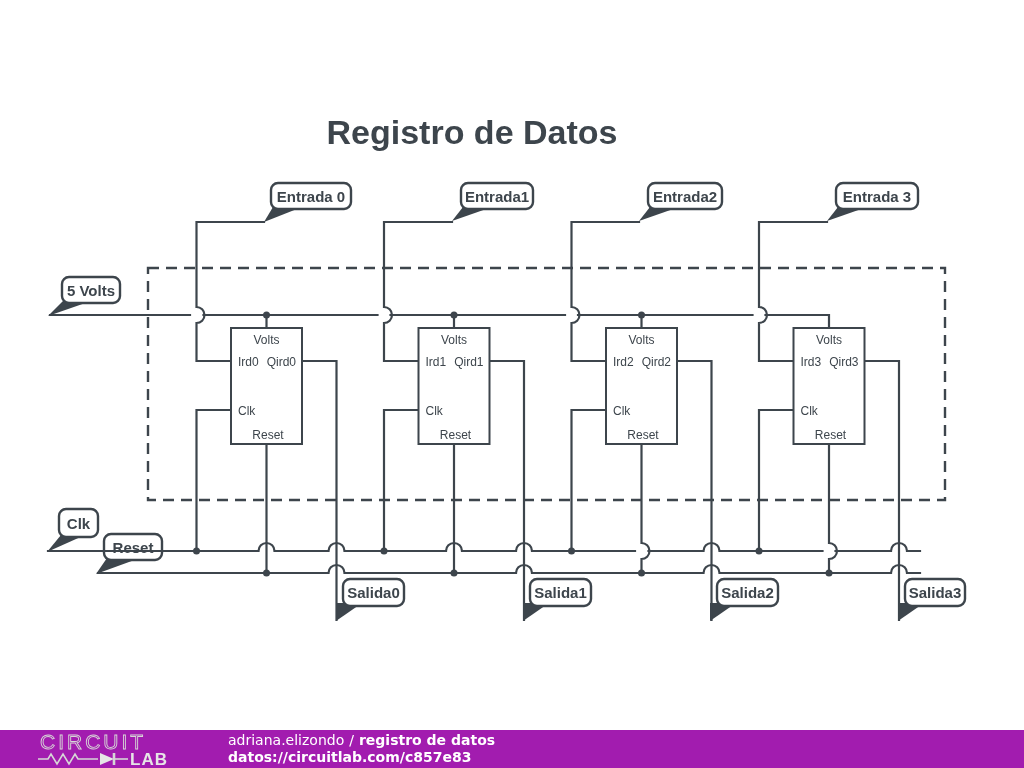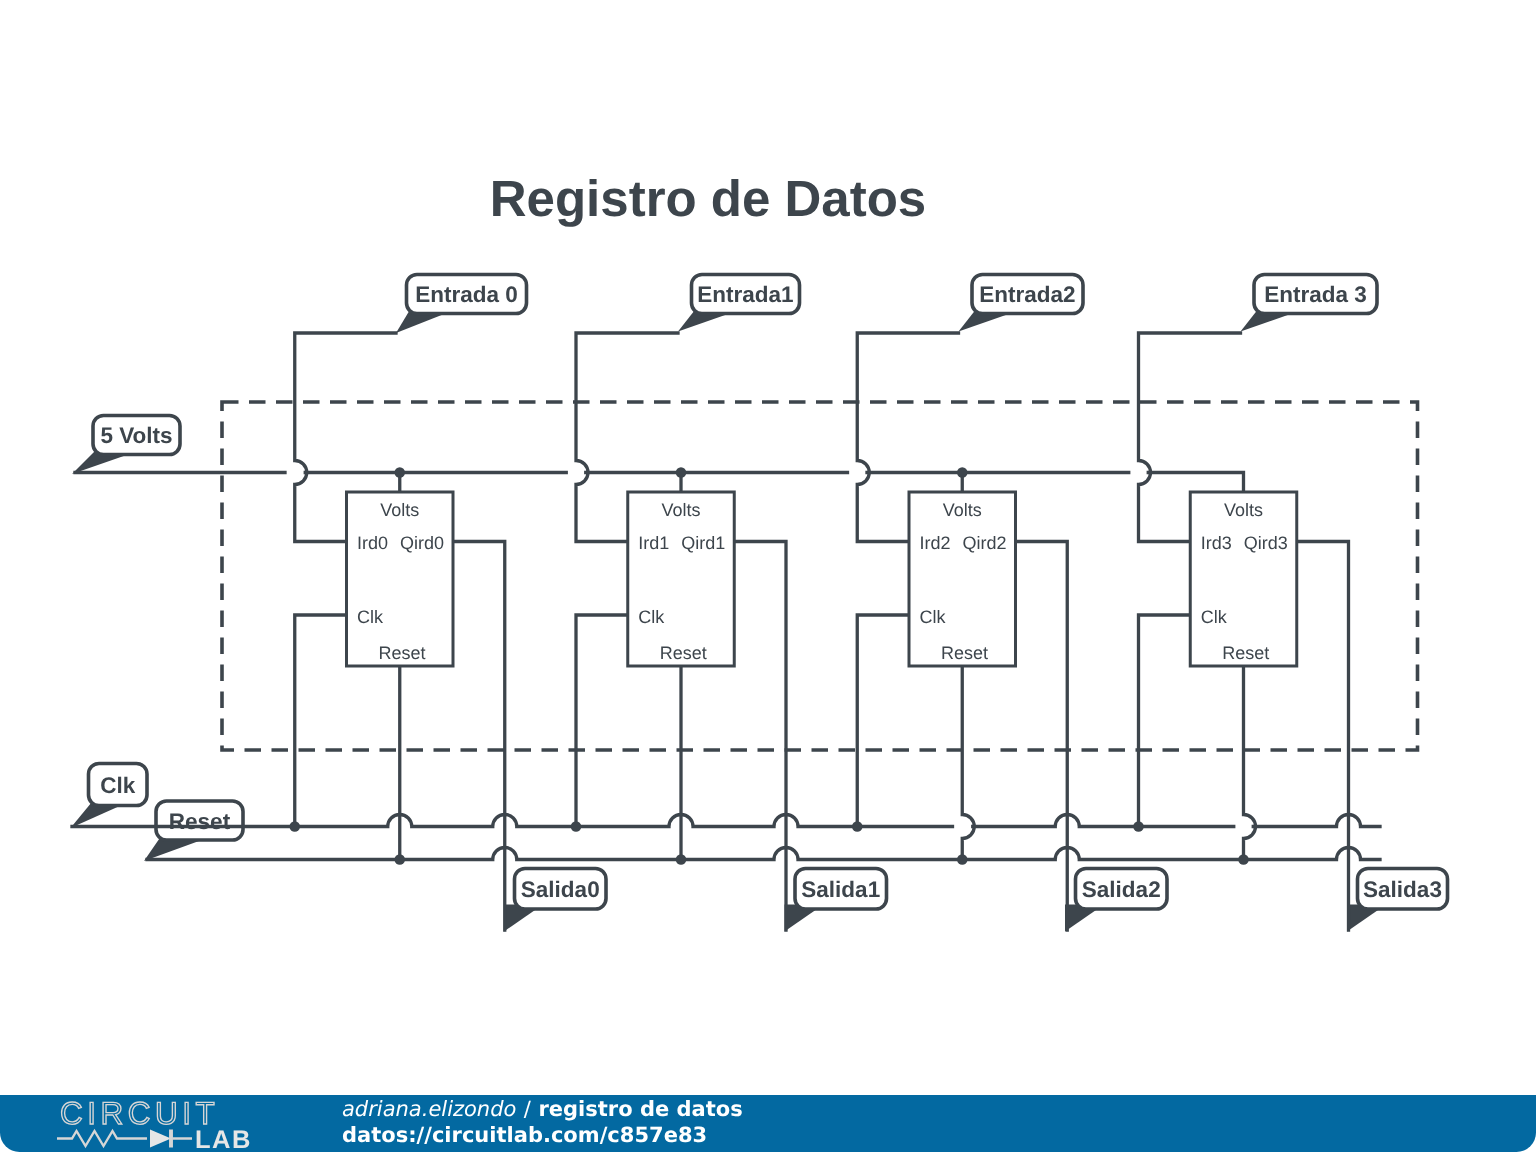--- a/index.html
+++ b/index.html
@@ -1,33 +1,33 @@
 <!DOCTYPE html>
 <html><head>
 <meta charset="utf-8">
 <style>
   html,body{margin:0;padding:0;background:#fff;}
   #stage{position:relative;width:1024px;height:768px;background:#ffffff;overflow:hidden;
-         font-family:"Liberation Sans",sans-serif;border-radius:13px;}
+         font-family:"Liberation Sans",sans-serif;}
   #schematic{position:absolute;left:0;top:0;}
   .wire{stroke:#3d454c;stroke-width:2.2;fill:none;stroke-linecap:square;}
   .blockrect{fill:#ffffff;stroke:#3d454c;stroke-width:2;}
   .calloutrect{fill:#ffffff;stroke:#3d454c;stroke-width:2.4;}
   .tail{fill:#3d454c;stroke:none;}
   .dot{fill:#3d454c;stroke:none;}
   .dashedbox{fill:none;stroke:#3d454c;stroke-width:2.4;stroke-dasharray:11 7;}
   .pintext{font-size:12px;fill:#3d454c;}
   .callouttext{font-size:15px;font-weight:bold;fill:#3d454c;}
   .titletext{font-size:34px;font-weight:bold;fill:#3d454c;}
-  #footer{position:absolute;left:0;bottom:0;width:1024px;height:38px;background:#0369a1;
+  #footer{position:absolute;left:0;bottom:0;width:1024px;height:38px;background:#a21caf;
           display:flex;align-items:center;}
   #footer .logo{margin-left:36px;flex:0 0 auto;}
   .footer-text{margin-left:42px;color:#ffffff;font-family:"DejaVu Sans",sans-serif;
                font-size:14px;line-height:17px;}
-  .footer-text .author{font-style:italic;}
+  .footer-text .author{}
   .footer-text .sep{margin:0 5px;}
   .footer-text .project{font-weight:bold;}
   .footer-text .url{font-weight:bold;}
 </style>
 </head>
 <body>
 
 <div id="stage">
 
 <svg id="schematic" width="1024" height="730" viewBox="0 0 1024 730">

